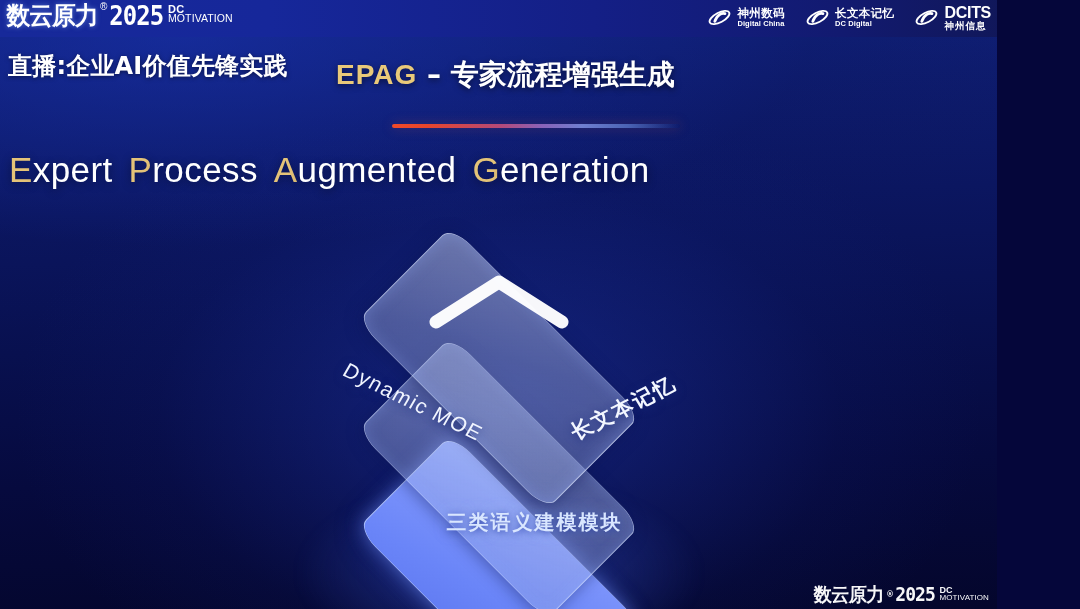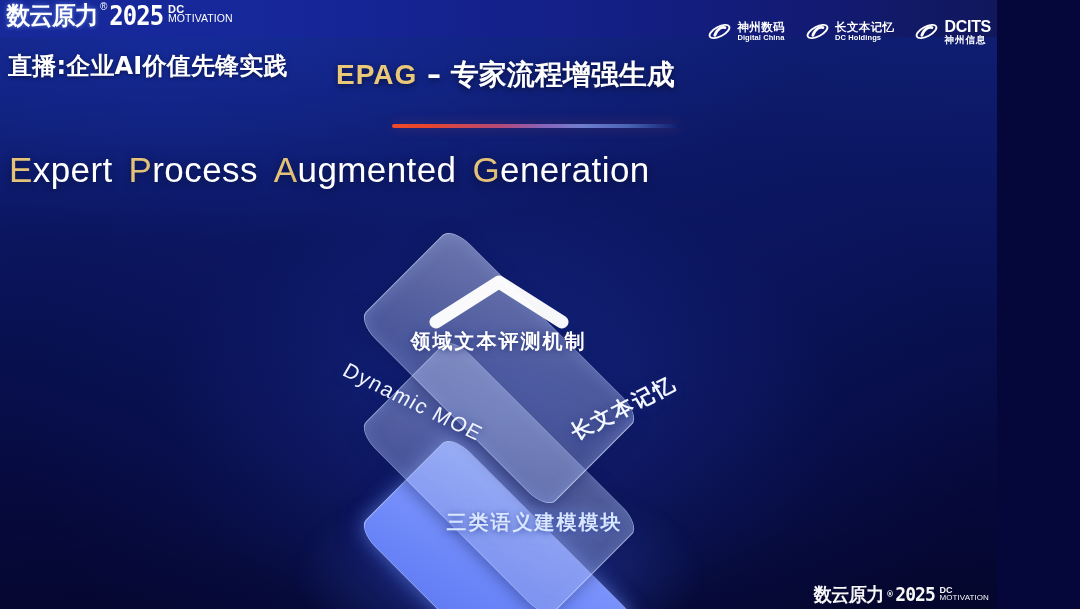--- a/index.html
+++ b/index.html
@@ -42,21 +42,21 @@
     transform:scaleX(.92); display:inline-block;
   }
   .brand-dc{
     display:inline-flex; flex-direction:column; line-height:.92;
     margin-left:2px; padding-top:2px;
   }
   .brand-dc b{ font-size:11px; font-weight:bold; color:#fff; letter-spacing:.2px; }
   .brand-dc i{ font-size:10.5px; font-style:normal; color:#fff; letter-spacing:.1px; }
 
   .logos{
-    position:absolute; right:6px; top:19px; display:flex; gap:20px;
+    position:absolute; right:6px; top:5px; display:flex; gap:20px;
     align-items:center; z-index:9;
   }
   .logo{ display:flex; align-items:center; gap:5px; }
   .swirl{ width:25px; height:25px; flex:0 0 25px; }
   .logo-txt{ display:flex; flex-direction:column; line-height:1.02; }
   .logo-cn{ font-size:11.5px; font-weight:bold; color:#fff; font-family:"DejaVu Sans",sans-serif; letter-spacing:.4px;}
   .logo-en{ font-size:7.5px; font-weight:bold; color:#ffffff; letter-spacing:.1px; }
   .logo-dcits{ font-size:16px; font-weight:bold; color:#fff; letter-spacing:-.3px; line-height:1;}
   .logo-dcits-cn{ font-size:9.5px; font-weight:bold; color:#fff; font-family:"DejaVu Sans",sans-serif; letter-spacing:1px;}
 
@@ -231,21 +231,21 @@
 
     <div class="logo">
       <span class="swirl">
         <svg viewBox="0 0 32 32" width="25" height="25">
           <ellipse cx="16" cy="16" rx="14" ry="6.2" fill="none" stroke="#ffffff" stroke-width="2.4" transform="rotate(-28 16 16)"></ellipse>
           <path d="M10 21 C13 12, 19 10, 23 11" fill="none" stroke="#ffffff" stroke-width="3.6" stroke-linecap="round"></path>
         </svg>
       </span>
       <span class="logo-txt">
         <span class="logo-cn">长文本记忆</span>
-        <span class="logo-en">DC Holdings</span>
+        <span class="logo-en">DC Digital</span>
       </span>
     </div>
 
     <div class="logo">
       <span class="swirl">
         <svg viewBox="0 0 32 32" width="25" height="25">
           <ellipse cx="16" cy="16" rx="14" ry="6.2" fill="none" stroke="#ffffff" stroke-width="2.4" transform="rotate(-28 16 16)"></ellipse>
           <path d="M10 21 C13 12, 19 10, 23 11" fill="none" stroke="#ffffff" stroke-width="3.6" stroke-linecap="round"></path>
         </svg>
       </span>
@@ -277,21 +277,20 @@
     <div class="layer layer-bot iso"></div>
     <div class="layer layer-mid iso"></div>
     <div class="layer layer-top iso"></div>
 
     <div class="chev">
       <svg width="150" height="62" viewBox="0 0 150 62">
         <path d="M12 52 L75 12 L138 52" fill="none" stroke="#ffffff" stroke-width="13" stroke-linecap="round" stroke-linejoin="round" opacity="0.97"></path>
       </svg>
     </div>
 
-    <div class="lbl lbl-top">领域文本评测机制</div>
     <div class="lbl-moe">Dynamic MOE</div>
     <div class="lbl-mem">长文本记忆</div>
     <div class="lbl lbl-bot">三类语义建模模块</div>
 
   </div>
 
   <div class="watermark">
     <span class="wm-cn">数云原力</span>
       <span class="wm-cn wm-reg">®</span>
       <span class="wm-yr">2025</span>

